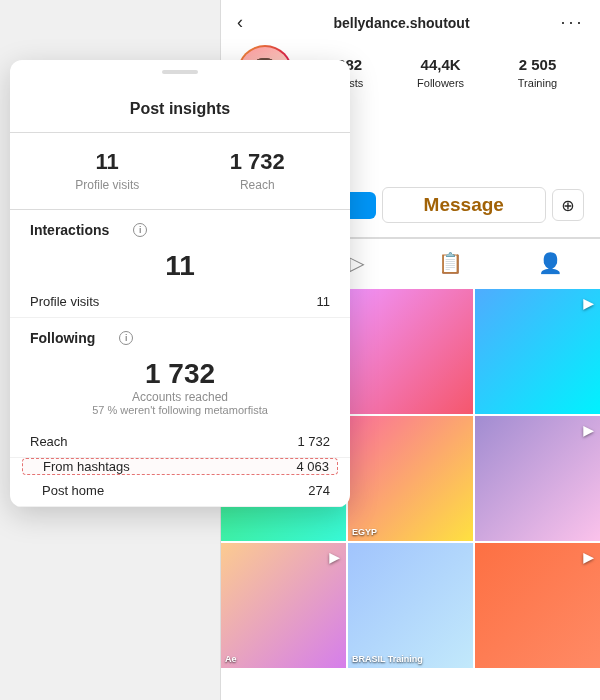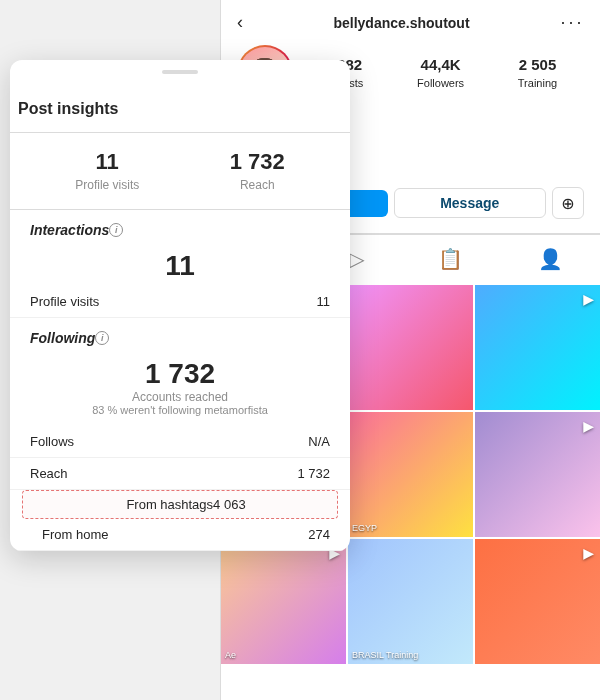--- a/index.html
+++ b/index.html
@@ -145,25 +145,25 @@
       border-radius: 6px;
       padding: 6px 0;
       font-size: 13px;
       font-weight: 600;
       cursor: pointer;
     }
 
     .btn-message {
       flex: 1;
       background: #fff;
-      color: #0c4a6e;
+      color: #a16207;
       border: 1px solid #dbdbdb;
       border-radius: 6px;
-      padding: 6px 0;
-      font-size: 14px;
+      padding: 6px 12px;
+      font-size: 19px;
       font-weight: 600;
       cursor: pointer;
     }
 
     .btn-add {
       width: 32px;
       height: 32px;
       background: #fff;
       border: 1px solid #dbdbdb;
       border-radius: 6px;
@@ -226,40 +226,41 @@
       font-size: 14px;
       text-shadow: 0 1px 3px rgba(0,0,0,0.5);
     }
 
     .grid-label {
       position: absolute;
       bottom: 4px;
       left: 4px;
       font-size: 9px;
       color: white;
-      font-weight: 400;
+      font-weight: 700;
       text-shadow: 0 1px 2px rgba(0,0,0,0.7);
     }
 
     
     .insights-card {
       position: absolute;
       top: 60px;
       left: 10px;
       width: 340px;
       background: #fff;
       border-radius: 12px;
       box-shadow: 0 8px 30px rgba(0,0,0,0.18);
       padding: 0;
       overflow: hidden;
       z-index: 10;
     }
 
     .insights-header {
-      padding: 16px 8px 14px;
+      text-align: center;
+      padding: 16px 20px 14px;
       border-bottom: 1px solid #dbdbdb;
     }
 
     .insights-title {
       font-size: 16px;
       font-weight: 700;
       color: #262626;
     }
 
     .insights-drag {
@@ -289,23 +290,22 @@
     }
 
     .summary-label {
       font-size: 12px;
       color: #8e8e8e;
     }
 
     .section-header {
       display: flex;
       align-items: center;
-      gap: 0;
+      gap: 24px;
       padding: 12px 20px 4px;
-      font-style: italic;
     }
 
     .section-title {
       font-size: 14px;
       font-weight: 700;
       color: #262626;
     }
 
     .info-circle {
       width: 14px;
@@ -350,23 +350,22 @@
       justify-content: space-between;
       align-items: center;
       padding: 8px 20px;
       border-bottom: 1px solid #f0f0f0;
     }
 
     .metric-row.highlighted {
       border: 1.5px dashed #e57373;
       border-radius: 4px;
       margin: 0 12px;
-      padding: 6px 8px;
+      padding: 0 8px;
       background: rgba(229, 115, 115, 0.04);
-      justify-content: center;
     }
 
     .metric-label {
       font-size: 13px;
       color: #262626;
     }
 
     .metric-value {
       font-size: 13px;
       color: #262626;
@@ -500,38 +499,34 @@
   </div>
 
   <div class="section-header">
     <span class="section-title">Following</span>
     <span class="info-circle">i</span>
   </div>
 
   <div class="big-number-block">
     <span class="big-number">1 732</span>
     <span class="big-number-label">Accounts reached</span>
-    <span class="big-number-sublabel">83 % weren't following metamorfista</span>
-  </div>
-
-  <div class="metric-row">
-    <span class="metric-label">Follows</span>
-    <span class="metric-value">N/A</span>
-  </div>
+    <span class="big-number-sublabel">57 % weren't following metamorfista</span>
+  </div>
+
 
   <div class="metric-row">
     <span class="metric-label">Reach</span>
     <span class="metric-value">1 732</span>
   </div>
 
 
   <div class="metric-row highlighted">
     <span class="metric-label metric-indent">From hashtags</span>
     <span class="metric-value">4 063</span>
   </div>
 
 
   <div class="metric-row">
-    <span class="metric-label metric-indent">From home</span>
+    <span class="metric-label metric-indent">Post home</span>
     <span class="metric-value">274</span>
   </div>
 
 </div>
 
 </body></html>

